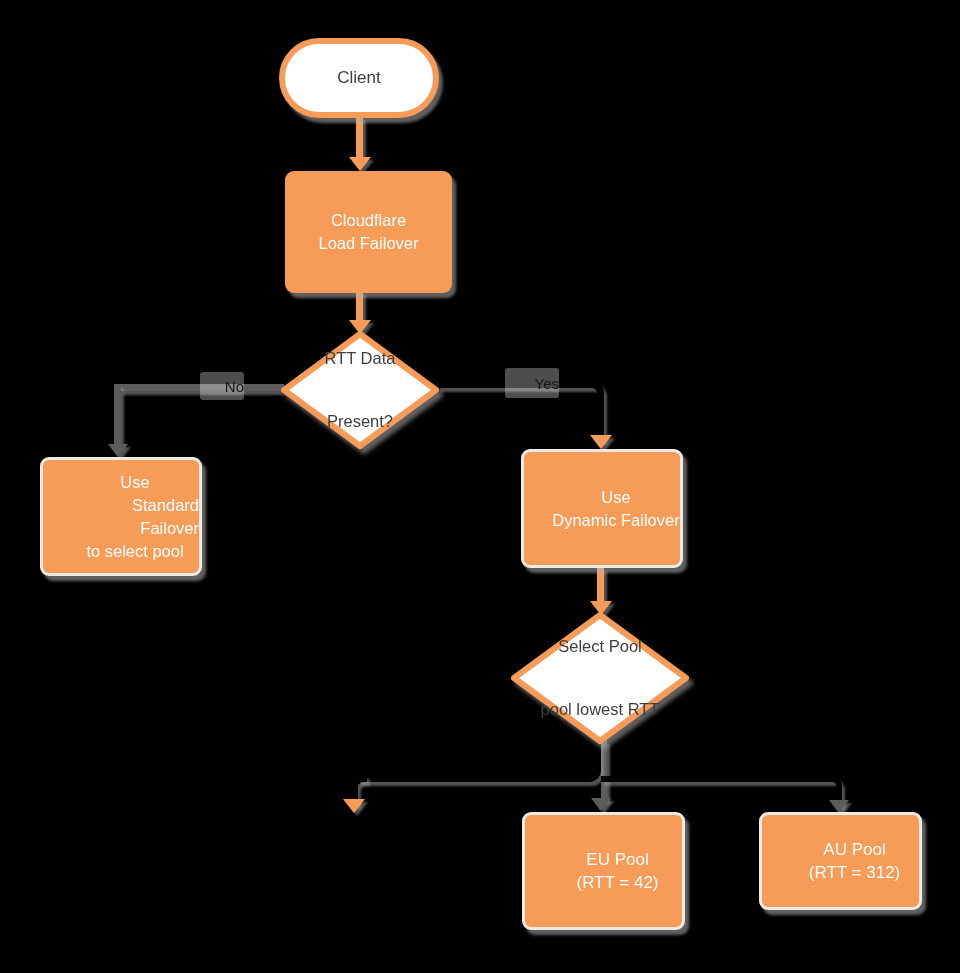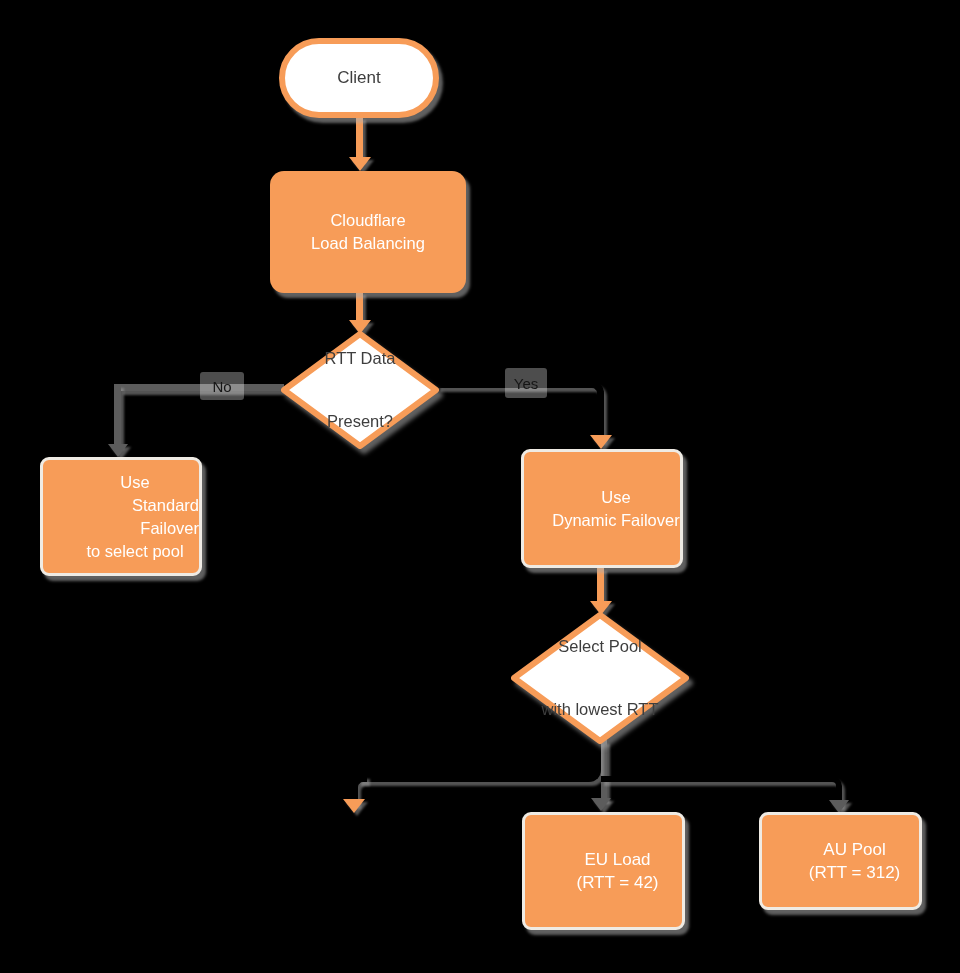--- a/index.html
+++ b/index.html
@@ -33,21 +33,21 @@
   .rect-node.white-border { border:3px solid var(--white_border,#EFEBE4);padding-left:28px; }
   .stadium { background:#FFFFFF; border:6px solid var(--orange,#F79C58);
     border-radius:44px; color:var(--text_dark,#3E3E3E); font-size:17px;
     box-shadow:4px 5px 3px rgba(175,175,175,0.55); }
   .diamond-wrap { position:absolute; z-index:3; }
   .diamond-wrap svg { display:block; filter:drop-shadow(4px 5px 2px rgba(175,175,175,0.55)); }
   .diamond-text { position:absolute; left:0; top:0; right:0; bottom:0;
     display:flex; flex-direction:column; align-items:center; justify-content:center;
     text-align:right; color:var(--text_dark,#3E3E3E); font-size:16.5px; line-height:23px;gap:40px; }
   .edge-label { position:absolute; z-index:4; display:flex; align-items:center;
-    justify-content:center; background:rgba(255,255,255,0.30);
+    justify-content:flex-end; background:rgba(255,255,255,0.30);
     color:var(--label_text,#161616); font-size:15px; border-radius:3px; }
   .line { display:block; }
   .pool-line { font-size:17px; }
   .pool-strong b { font-weight:bold; }
 </style>
 </head>
 <body>
 
 <div class="canvas">
 
@@ -74,66 +74,66 @@
   <div class="elbow orange cshadow" style="left:351px; top:775px; width:16px; height:30px; border-left:7px solid; border-top:7px solid; border-top-left-radius:12px;"></div>
   <div class="arrow" style="left:343px; top:799px;"></div>
 
   <div class="elbow gray cshadow" style="left:601px; top:776px; width:241px; height:30px; border-top:6px solid; border-right:6px solid; border-top-right-radius:10px;"></div>
   <div class="arrow gray" style="left:829px; top:800px;"></div>
 
   <div class="node stadium" style="left:279px; top:38px; width:160px; height:80px;">
     <span class="line">Client</span>
   </div>
 
-  <div class="node rect-node" style="left:270px; top:171px; width:196px; height:122px;border-radius:14px;">
+  <div class="node rect-node" style="left:285px; top:171px; width:167px; height:122px;">
     <span class="line">Cloudflare</span>
-    <span class="line">Load Balancing</span>
+    <span class="line">Load Failover</span>
   </div>
 
   <div class="diamond-wrap" style="left:280px; top:330px; width:160px; height:120px;">
     <svg width="160" height="120" viewBox="0 0 160 120">
       <polygon points="80,4 156,60 80,116 4,60" style="fill:#FFFFFF; stroke:var(--orange,#F79C58); stroke-width:6; stroke-linejoin:round;"></polygon>
     </svg>
     <div class="diamond-text">
       <span class="line">RTT Data</span>
       <span class="line">Present?</span>
     </div>
   </div>
 
   <div class="edge-label" style="left:200px; top:372px; width:44px; height:28px;">
     <span>No</span>
   </div>
-  <div class="edge-label" style="left:505px; top:368px; width:42px; height:30px;">
+  <div class="edge-label" style="left:505px; top:368px; width:54px; height:30px;">
     <span>Yes</span>
   </div>
 
   <div class="node rect-node white-border" style="left:40px; top:457px; width:162px; height:119px;">
     <span class="line">Use</span>
     <span class="line">Standard Failover</span>
     <span class="line">to select pool</span>
   </div>
 
   <div class="node rect-node white-border" style="left:521px; top:449px; width:162px; height:119px;">
     <span class="line">Use</span>
     <span class="line">Dynamic Failover</span>
   </div>
 
   <div class="diamond-wrap" style="left:510px; top:611px; width:180px; height:134px;">
     <svg width="180" height="134" viewBox="0 0 180 134">
       <polygon points="90,4 176,67 90,130 4,67" style="fill:#FFFFFF; stroke:var(--orange,#F79C58); stroke-width:6; stroke-linejoin:round;"></polygon>
     </svg>
     <div class="diamond-text">
       <span class="line">Select Pool</span>
-      <span class="line">with lowest RTT</span>
+      <span class="line">pool lowest RTT</span>
     </div>
   </div>
 
 
   <div class="node rect-node white-border" style="left:522px; top:812px; width:163px; height:118px;">
-    <span class="line pool-line">EU Load</span>
+    <span class="line pool-line">EU Pool</span>
     <span class="line pool-line">(RTT = 42)</span>
   </div>
 
   <div class="node rect-node white-border" style="left:759px; top:812px; width:163px; height:98px;">
     <span class="line pool-line">AU Pool</span>
     <span class="line pool-line">(RTT = 312)</span>
   </div>
 
 </div>
 

